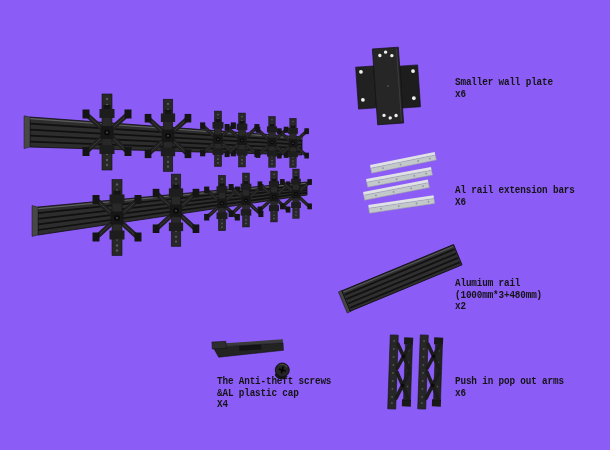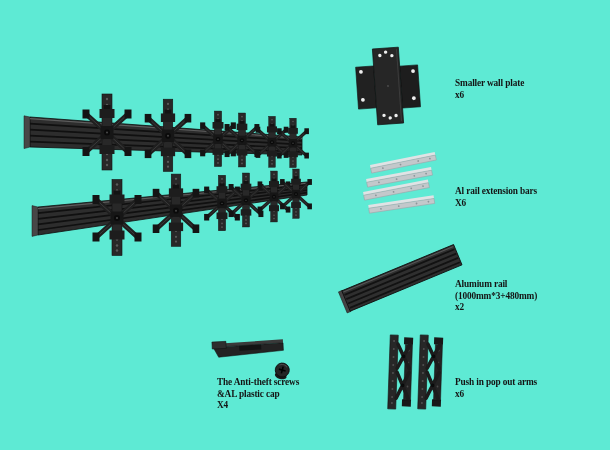--- a/index.html
+++ b/index.html
@@ -1,18 +1,18 @@
 <!DOCTYPE html>
 <html><head>
 <meta charset="utf-8">
 <style>
   html,body { margin:0; padding:0; background:#ffffff; }
   .canvas {
-    position:relative; width:610px; height:450px; background:#5eead4;
-    overflow:hidden; font-family:Liberation Serif, serif;
+    position:relative; width:610px; height:450px; background:#8b5cf6;
+    overflow:hidden; font-family:Liberation Mono, monospace;
   }
   svg.art { position:absolute; left:0; top:0; }
   .label {
     position:absolute; color:#141414; font-weight:bold; font-size:10px;
     line-height:11.6px; letter-spacing:-0.15px; white-space:nowrap;
     transform:scaleX(0.93); transform-origin:left top;
   }
   .label div { margin:0; padding:0; }
 </style>
 </head>

